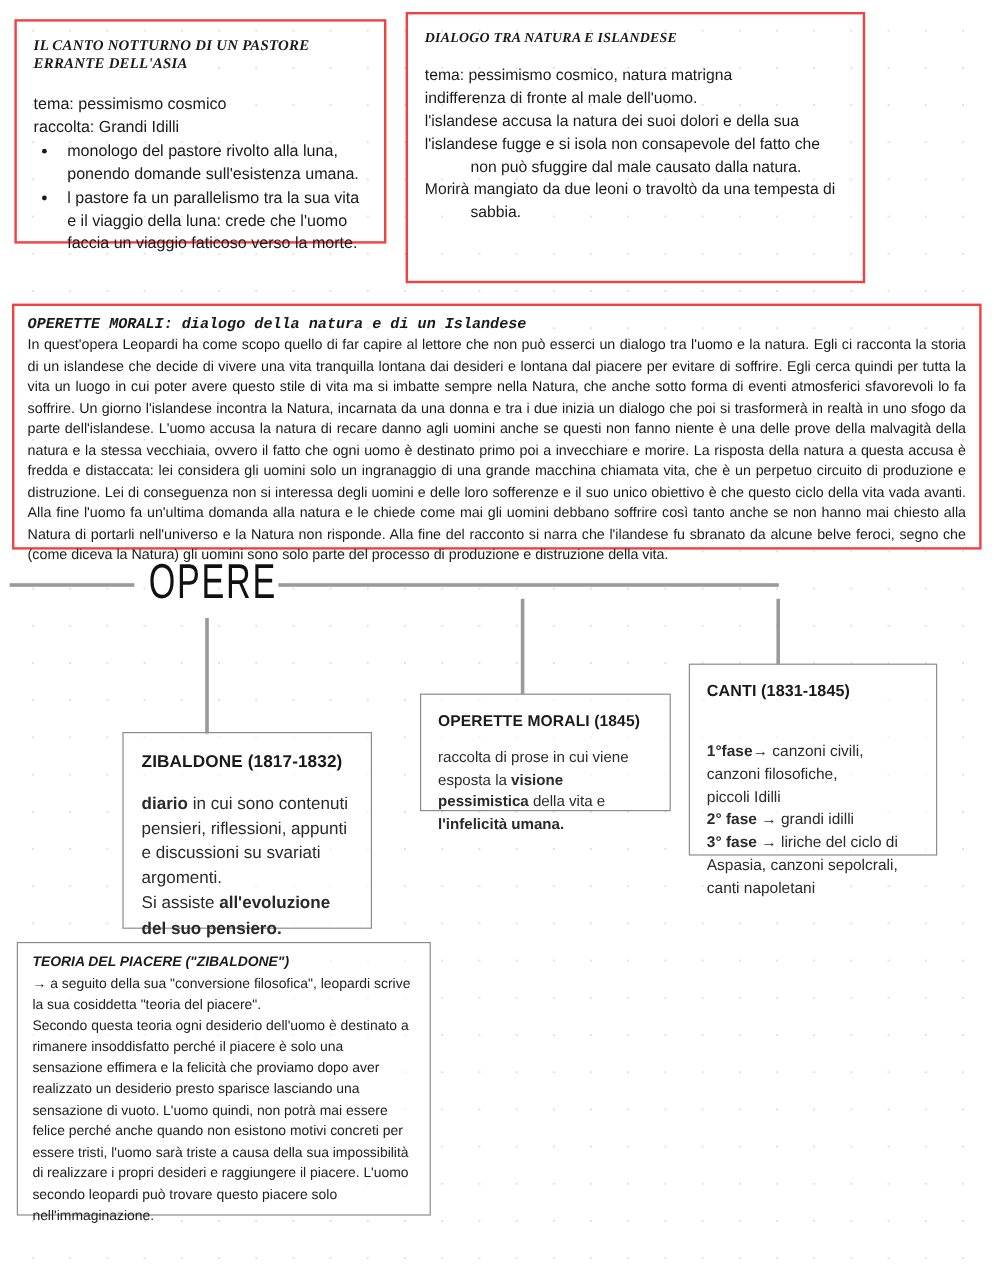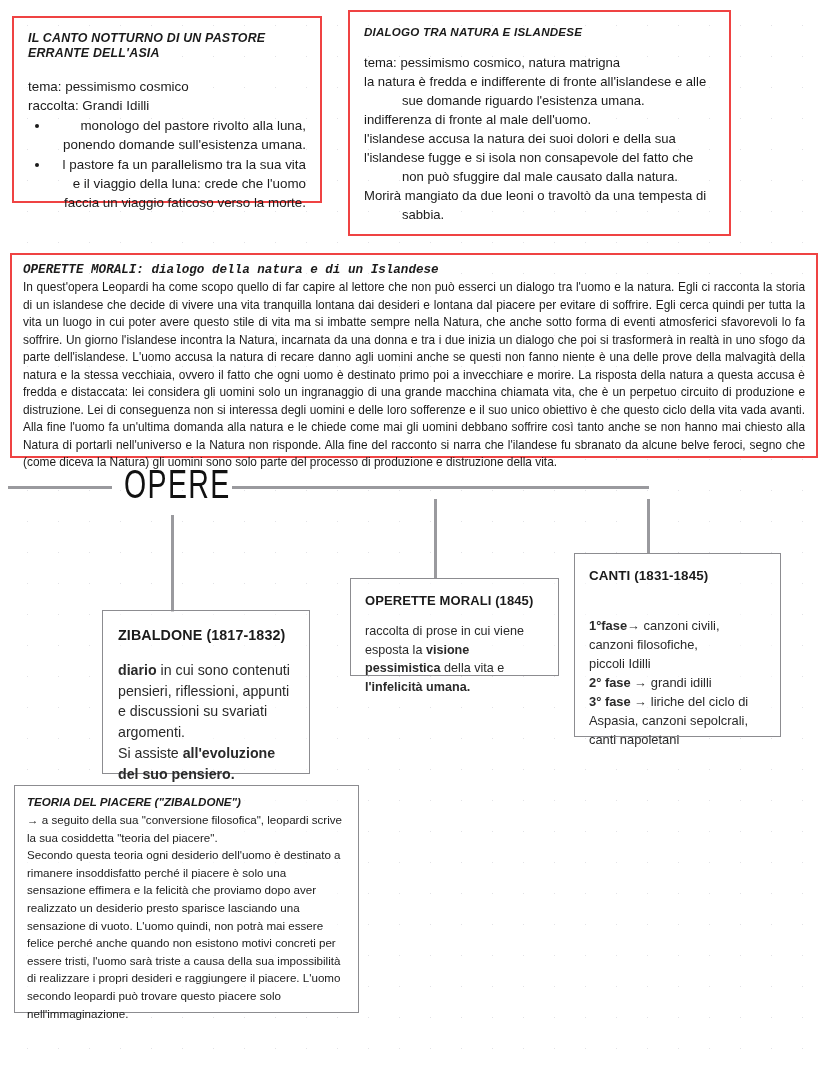--- a/index.html
+++ b/index.html
@@ -24,36 +24,36 @@
     background: transparent;
   }
 
   .graybox {
     position: absolute;
     border: 1px solid #8c8c90;
     background: rgba(255,255,255,0.55);
   }
 
   .ttl-serif {
-    font-family: Liberation Sans, sans-serif;
+    font-family: Liberation Serif, serif;
     font-weight: bold;
     font-style: italic;
     letter-spacing: 0.2px;
   }
 
   
   #box-canto { left: 12px; top: 16px; width: 310px; height: 187px; }
   #box-canto .inner { padding: 13px 14px 0 14px; }
   #box-canto .hd { font-size: 12.4px; line-height: 1.22; margin-bottom: 16px; }
   #box-canto .ln { font-size: 13.4px; line-height: 1.42; }
   #box-canto ul { margin: 1px 0 0 0; padding-left: 22px; }
-  #box-canto li { font-size: 13.4px; line-height: 1.42; margin-bottom: 1px; padding-left: 6px; text-align: right;}
+  #box-canto li { font-size: 13.4px; line-height: 1.42; margin-bottom: 1px; padding-left: 6px;}
 
   
-  #box-dialogo { left: 348px; top: 10px; width: 383px; height: 226px; }
+  #box-dialogo { left: 338px; top: 10px; width: 383px; height: 226px; }
   #box-dialogo .inner { padding: 13px 16px 0 14px; }
   #box-dialogo .hd { font-size: 11.6px; margin-bottom: 16px; }
   #box-dialogo .ln { font-size: 13.1px; line-height: 1.45; }
   #box-dialogo .wrapln { font-size: 13.1px; line-height: 1.45; padding-left: 38px; text-indent: -38px; }
 
   
   #box-operette { left: 10px; top: 253px; width: 808px; height: 205px; }
   #box-operette .inner { padding: 8px 11px 0 11px; }
   #box-operette .hd { font-size: 12.6px; font-family: Liberation Mono, monospace;
                       font-weight: bold; font-style: italic; margin-bottom: 2px; letter-spacing: 0px;}
@@ -83,21 +83,21 @@
   .cardhd .yr { font-weight: bold; }
   #box-zibaldone .body { margin-top: 17px; font-size: 14.2px; line-height: 1.46; color: #2a2a2a; }
 
   
   #box-om { left: 350px; top: 578px; width: 209px; height: 98px; }
   #box-om .inner { padding: 14px 14px 0 14px; }
   #box-om .cardhd { font-size: 13px; }
   #box-om .body { margin-top: 14px; font-size: 12.6px; line-height: 1.48; color: #2a2a2a; }
 
   
-  #box-canti { left: 574px; top: 553px; width: 207px; height: 184px; }
+  #box-canti { left: 574px; top: 553px; width: 207px; height: 160px; }
   #box-canti .inner { padding: 14px 13px 0 14px; }
   #box-canti .cardhd { font-size: 13.4px; }
   #box-canti .body { margin-top: 15px; font-size: 12.9px; line-height: 1.47; color: #2a2a2a; }
 
   
   #box-teoria { left: 14px; top: 785px; width: 345px; height: 228px; }
   #box-teoria .inner { padding: 9px 12px 0 12px; }
   #box-teoria .hd { font-size: 11.6px; font-weight: bold; font-style: italic;
                     font-family: "Liberation Sans", sans-serif; margin-bottom: 3px; }
   #box-teoria p { margin: 0; font-size: 11.6px; line-height: 1.52; color: #202020; text-align: left;}
@@ -116,21 +116,20 @@
       <li>monologo del pastore rivolto alla luna, ponendo domande sull'esistenza umana.</li>
       <li>l pastore fa un parallelismo tra la sua vita e il viaggio della luna: crede che l'uomo faccia un viaggio faticoso verso la morte.</li>
     </ul>
   </div>
 </div>
 
 <div class="redbox" id="box-dialogo">
   <div class="inner">
     <div class="hd ttl-serif">DIALOGO TRA NATURA E ISLANDESE</div>
     <div class="ln">tema: pessimismo cosmico, natura matrigna</div>
-    <div class="wrapln">la natura è fredda e indifferente di fronte all'islandese e alle sue domande riguardo l'esistenza umana.</div>
     <div class="ln">indifferenza di fronte al male dell'uomo.</div>
     <div class="ln">l'islandese accusa la natura dei suoi dolori e della sua</div>
     <div class="wrapln">l'islandese fugge e si isola non consapevole del fatto che non può sfuggire dal male causato dalla natura.</div>
     <div class="wrapln">Morirà mangiato da due leoni o travoltò da una tempesta di sabbia.</div>
   </div>
 </div>
 
 <div class="redbox" id="box-operette">
   <div class="inner">
     <div class="hd">OPERETTE MORALI: dialogo della natura e di un Islandese</div>

